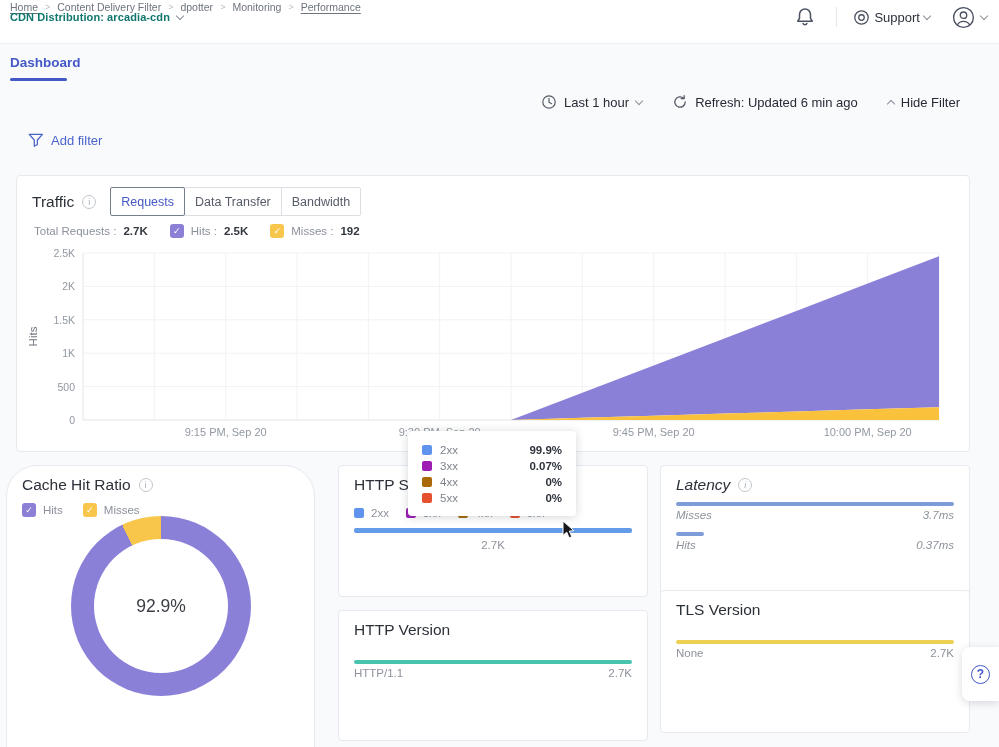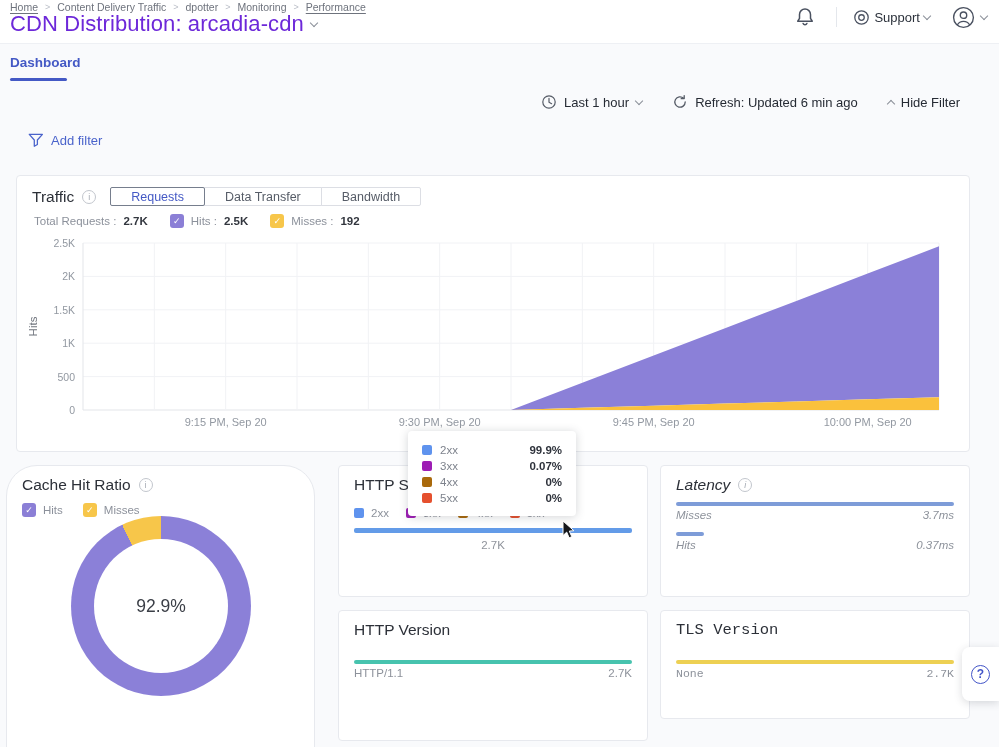--- a/index.html
+++ b/index.html
@@ -6,21 +6,21 @@
   html,body { width:999px; height:747px; }
   body { font-family:"Liberation Sans","DejaVu Sans",sans-serif; background:#f9fafc; color:#2b2f38; overflow:hidden; position:relative; }
 
   
   .header { position:absolute; left:0; top:0; width:999px; height:44px; background:#fff; border-bottom:1px solid #eef0f4; }
   .breadcrumb { position:absolute; left:10px; top:1px; font-size:10.5px; color:#6e737d; display:flex; align-items:center; gap:7px; }
   .crumb { cursor:pointer; }
   .crumb.link { text-decoration:underline; text-underline-offset:2px; }
   .crumb-sep { color:#b9bdc6; font-size:9px; }
   .title-row { position:absolute; left:10px; top:11px; display:flex; align-items:center; gap:7px; }
-  .page-title { font-size:22px; font-weight:400; color:#6d28d9; letter-spacing:.1px; }
+  .page-title { font-size:11px; font-weight:700; color:#0f766e; letter-spacing:.1px; }
   .chev { display:inline-block; width:6px; height:6px; border-right:1.4px solid #8a8f99; border-bottom:1.4px solid #8a8f99; transform:rotate(45deg); margin-top:-3px; }
   .chev.up { transform:rotate(-135deg); margin-top:4px; }
   .hdr-right { position:absolute; right:12px; top:3px; height:28px; display:flex; align-items:center; }
   .icon-btn { display:flex; align-items:center; justify-content:center; width:30px; height:28px; cursor:pointer; }
   .hdr-divider { width:1px; height:20px; background:#e4e7ec; margin:0 16px; }
   .support-group { display:flex; align-items:center; gap:4px; cursor:pointer; margin-right:22px; }
   .support-label { font-size:13px; color:#2b313b; }
   .avatar-group { display:flex; align-items:center; gap:6px; cursor:pointer; }
 
   
@@ -32,27 +32,27 @@
   .filter-item { display:flex; align-items:center; gap:7px; cursor:pointer; }
   .add-filter { position:absolute; left:28px; top:133px; display:flex; align-items:center; gap:7px; font-size:13px; color:#4a63cb; cursor:pointer; }
 
   
   .card { position:absolute; background:#fff; border:1px solid #e7e9ee; border-radius:4px; }
   .card-traffic { left:16px; top:175px; width:954px; height:277px; }
   .card-cache   { left:6px; top:465px; width:309px; height:356px;border-radius:31px; }
   .card-status  { left:338px; top:465px; width:310px; height:132px; }
   .card-latency { left:660px; top:465px; width:310px; height:132px;font-style:italic; }
   .card-httpver { left:338px; top:610px; width:310px; height:131px; }
-  .card-tlsver  { left:660px; top:610px; width:310px; height:109px;font-family:Liberation Mono, monospace; }
+  .card-tlsver  { left:660px; top:590px; width:310px; height:143px; }
   .card-title { font-size:15.5px; font-weight:500; color:#2c3038; }
   .info-icon { width:14px; height:14px; border:1px solid #c2c6cd; border-radius:50%; color:#a7acb5; font-size:9px; line-height:12px; text-align:center; display:inline-block; cursor:pointer; }
 
   .traffic-head { display:flex; align-items:center; padding:11px 15px 0 15px; gap:8px; }
   .seg-group { display:flex; margin-left:6px; }
-  .seg-btn { height:19px; padding:0 20px; background:#fff; border:1px solid #dcdee4; font-size:12.5px; color:#565c67; display:flex; align-items:center; cursor:pointer; margin-left:-1px; font-family:inherit; }
+  .seg-btn { height:29px; padding:0 10px; background:#fff; border:1px solid #dcdee4; font-size:12.5px; color:#565c67; display:flex; align-items:center; cursor:pointer; margin-left:-1px; font-family:inherit; }
   .seg-btn:first-child { border-radius:2px 0 0 2px; margin-left:0; }
   .seg-btn:last-child { border-radius:0 2px 2px 0; }
   .seg-btn.selected { border-color:#767e8d; color:#4459c5; position:relative; z-index:1; border-radius:2px; }
 
   .t-legend { display:flex; align-items:center; gap:22px; padding:8px 0 0 17px; font-size:11.5px; }
   .leg-item { display:flex; align-items:center; gap:7px; }
   .leg-label { color:#8c919b; }
   .leg-val { color:#32363e; font-weight:700; }
   .checkbox { width:14px; height:14px; border-radius:3px; color:#fff; font-size:9px; line-height:14px; text-align:center; cursor:pointer; flex:0 0 auto; }
 
@@ -86,21 +86,21 @@
   .help-fab { position:absolute; right:0; top:647px; width:37px; height:54px; background:#fff; border-radius:8px 0 0 8px; box-shadow:0 2px 8px rgba(50,55,65,.18); display:flex; align-items:center; justify-content:center; cursor:pointer; z-index:40; }
   .help-circle { width:19px; height:19px; border:1.5px solid #4355c8; border-radius:50%; color:#4355c8; font-size:12px; line-height:17px; text-align:center; font-weight:700; }
 </style>
 </head>
 <body>
 
 <div class="header">
   <div class="breadcrumb">
     <span class="crumb link">Home</span>
     <span class="crumb-sep">&gt;</span>
-    <span class="crumb">Content Delivery Traffic</span>
+    <span class="crumb">Content Delivery Filter</span>
     <span class="crumb-sep">&gt;</span>
     <span class="crumb">dpotter</span>
     <span class="crumb-sep">&gt;</span>
     <span class="crumb">Monitoring</span>
     <span class="crumb-sep">&gt;</span>
     <span class="crumb link">Performance</span>
   </div>
   <div class="title-row">
     <span class="page-title">CDN Distribution: arcadia-cdn</span>
     <span class="chev"></span>

